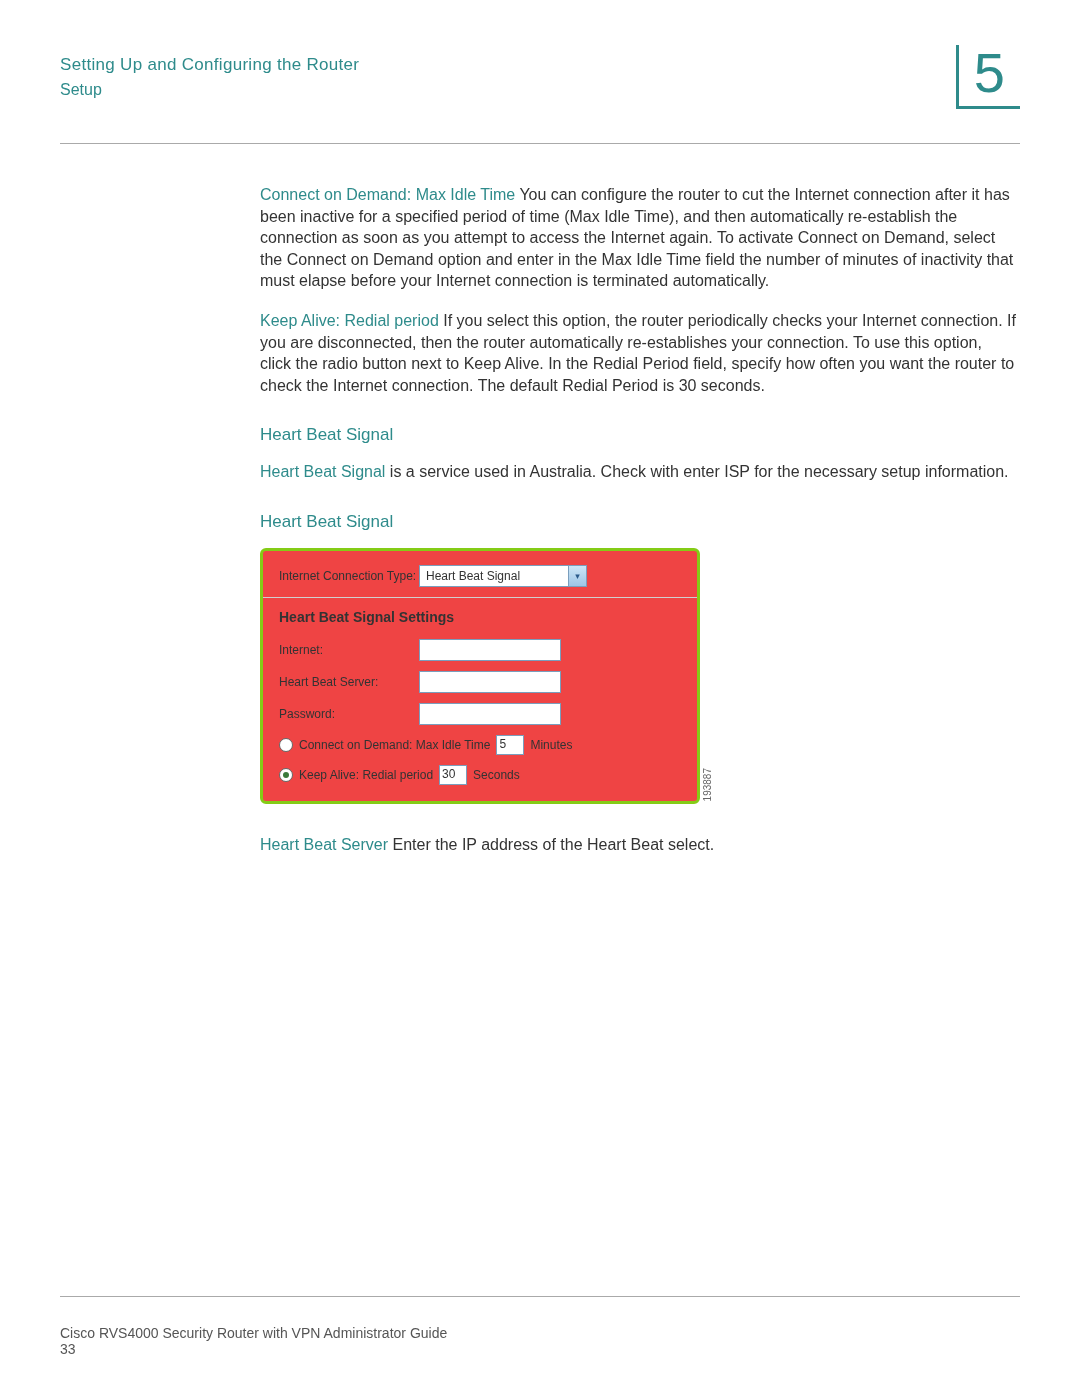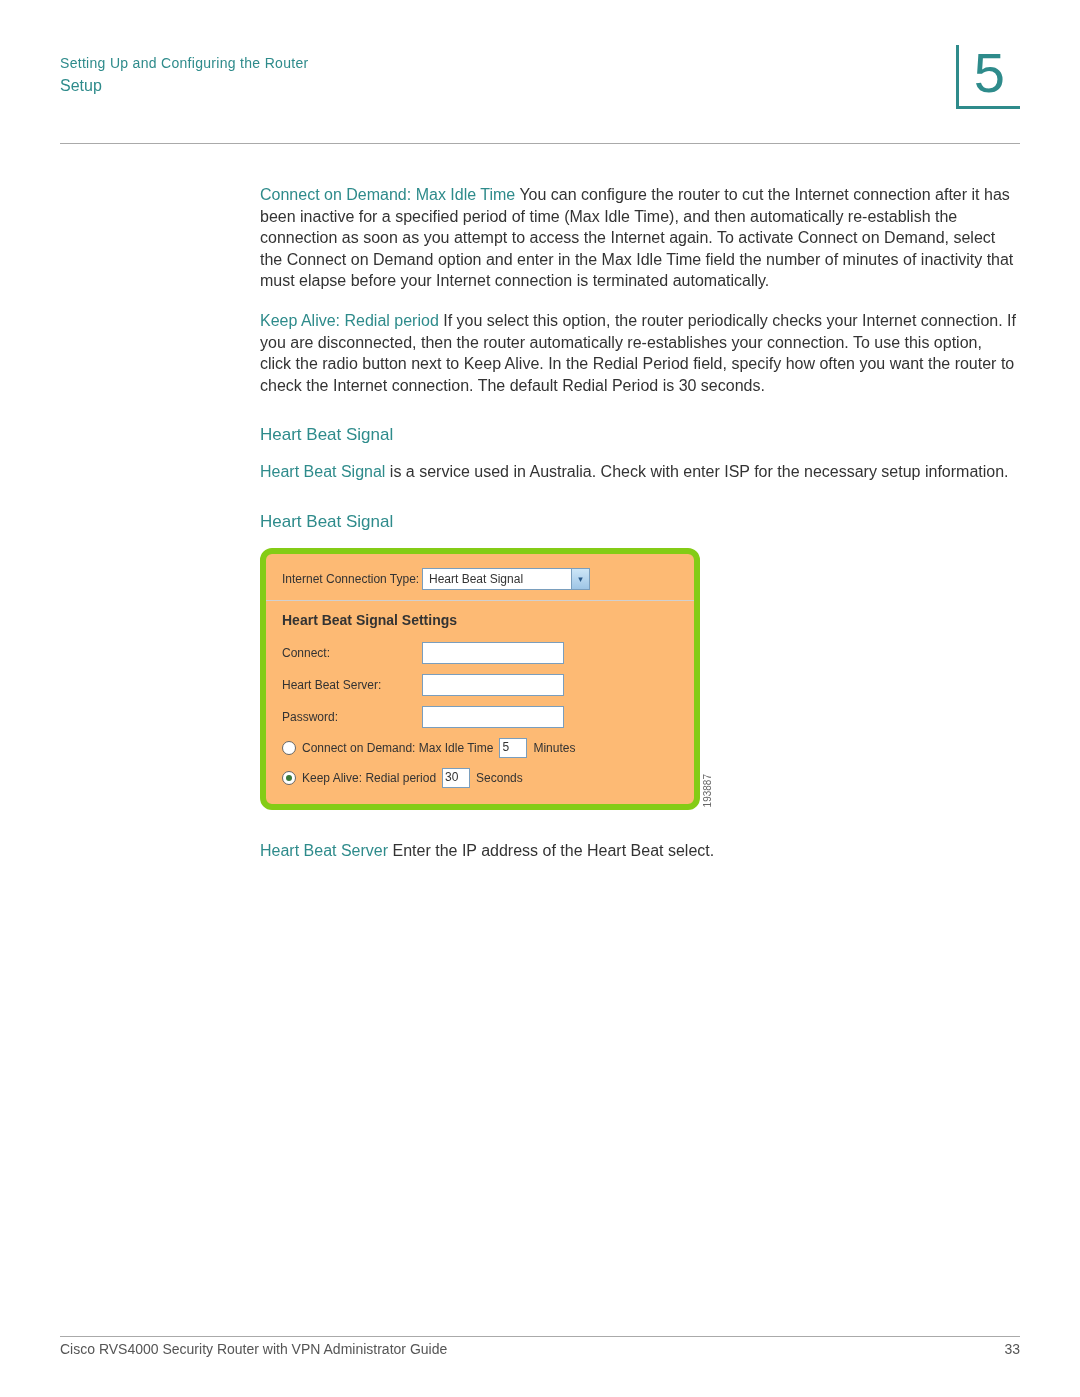--- a/index.html
+++ b/index.html
@@ -18,21 +18,21 @@
     box-sizing: border-box;
     height: 100%;
     position: relative;
   }
   .header-region {
     position: relative;
     height: 70px;
   }
   .header-title {
     color: #2e8b8b;
-    font-size: 14px;
+    font-size: 17px;
     letter-spacing: 0.3px;
   }
   .header-sub {
     color: #2e8b8b;
     font-size: 16px;
     margin-top: 6px;
   }
   .chapter-number {
     position: absolute;
     right: 0;
@@ -63,23 +63,23 @@
     font-size: 17px;
     margin: 28px 0 14px 0;
   }
   
   .figure-wrap {
     position: relative;
     width: 440px;
     margin: 12px 0 30px 0;
   }
   .panel {
-    background: #fdba74;
-    border: 6px solid #84cc16;
-    border-radius: 12px;
+    background: #ef4444;
+    border: 3px solid #84cc16;
+    border-radius: 6px;
     padding: 14px 16px 16px 16px;
     font-size: 12px;
     color: #333;
   }
   .panel-row {
     display: flex;
     align-items: center;
     margin-bottom: 10px;
   }
   .panel-label {
@@ -149,25 +149,26 @@
     color:#666;
     writing-mode: vertical-rl;
     transform: rotate(180deg);
   }
   .footer {
     position: absolute;
     bottom: 40px;
     left: 60px;
     right: 60px;
     border-top: 1px solid #aaa;
-    padding-top: 4px;
+    padding-top: 28px;
     display: flex;
     justify-content: space-between;
     font-size: 14px;
     color: #555;
+    flex-direction: column;
   }
 </style>
 </head>
 <body>
 
 <div class="page">
 
   <div class="header-region">
     <div class="header-title">Setting Up and Configuring the Router</div>
     <div class="header-sub">Setup</div>
@@ -203,21 +204,21 @@
             <span>Heart Beat Signal</span>
             <span class="select-arrow">▾</span>
           </div>
         </div>
 
         <div class="panel-divider"></div>
 
         <div class="panel-subhead">Heart Beat Signal Settings</div>
 
         <div class="panel-row">
-          <div class="panel-label">Connect:</div>
+          <div class="panel-label">Internet:</div>
           <div class="text-input"></div>
         </div>
         <div class="panel-row">
           <div class="panel-label">Heart Beat Server:</div>
           <div class="text-input"></div>
         </div>
         <div class="panel-row">
           <div class="panel-label">Password:</div>
           <div class="text-input"></div>
         </div>

